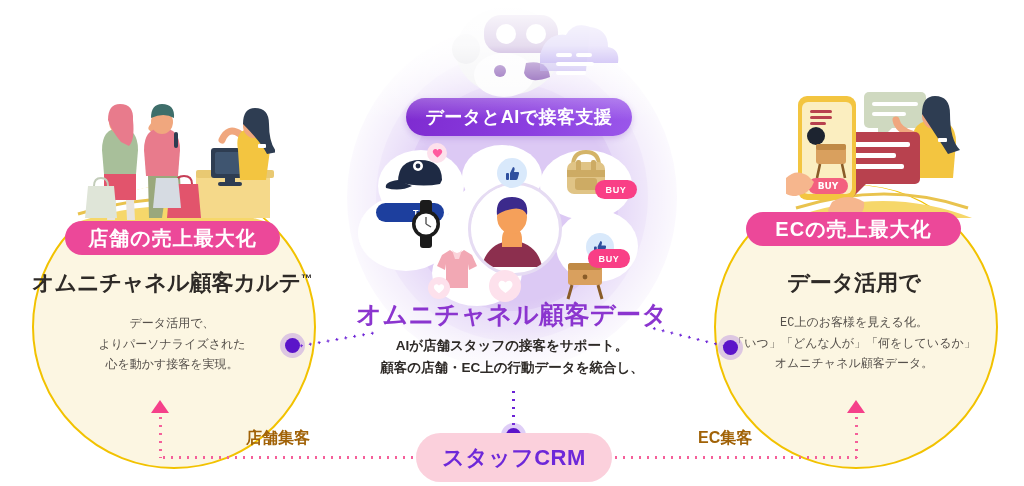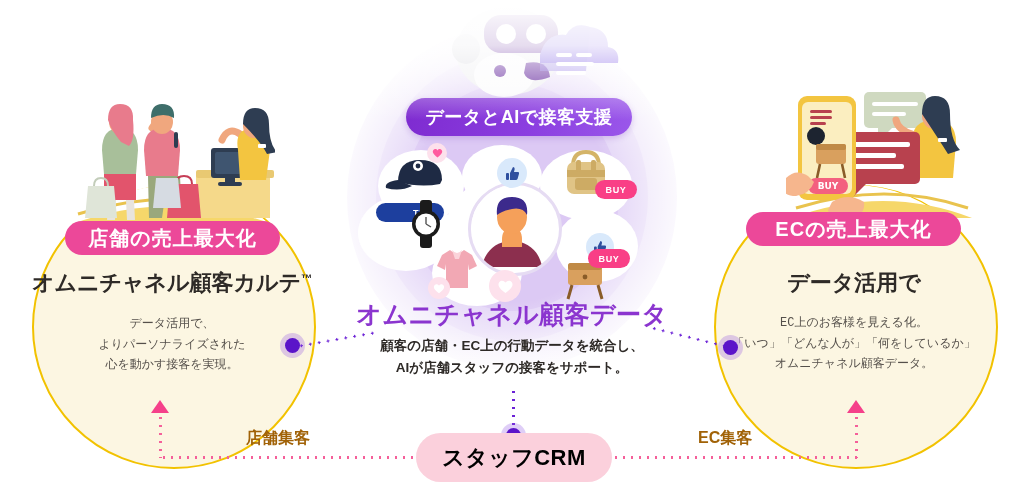--- a/index.html
+++ b/index.html
@@ -50,21 +50,21 @@
 
   
   .badge-purple{position:absolute;left:406px;top:98px;width:226px;height:38px;border-radius:19px;
     background:linear-gradient(100deg,#7e2bd0 0%,#8b3ee0 55%,#9a57ea 100%);
     color:#fff;font-size:18px;font-weight:bold;letter-spacing:.5px;
     display:flex;align-items:center;justify-content:center;
     box-shadow:0 2px 6px rgba(110,40,180,.22);}
 
   
   .crm-pill{position:absolute;left:416px;top:433px;width:196px;height:49px;border-radius:25px;
-    background:#fbd0dc;color:#000000;font-size:22px;font-weight:bold;letter-spacing:.5px;
+    background:#fbd0dc;color:#6d28d9;font-size:22px;font-weight:bold;letter-spacing:.5px;
     display:flex;align-items:center;justify-content:center;}
 
   .flow-label{position:absolute;font-size:16px;font-weight:bold;color:#a16207;text-align:center;}
   .fl-left{left:246px;top:428px;}
   .fl-right{left:698px;top:428px;}
 
   
   .dline-h{position:absolute;height:3px;
     background-image:radial-gradient(circle,#f5609a 1.4px,rgba(0,0,0,0) 1.5px);
     background-size:8px 3px;background-repeat:repeat-x;}
@@ -221,22 +221,22 @@
   </svg>
   <div class="tag tag-buy" style="left:588px;top:249px;">
     <span>BUY</span>
   </div>
 
   <div class="botfade"></div>
   <div class="topfade"></div>
 
   <div class="center-title">オムニチャネル顧客データ</div>
   <div class="center-body">
+    <div>AIが店舗スタッフの接客をサポート。</div>
     <div>顧客の店舗・EC上の行動データを統合し、</div>
-    <div>AIが店舗スタッフの接客をサポート。</div>
   </div>
 
   <div class="sidecircle sc-left"></div>
   <div class="sc-clip" style="left:32px;top:185px;">
     <div class="whitecap"></div>
   </div>
   <svg class="ill" style="left:70px;top:92px;" width="205" height="135" viewBox="0 0 205 135">
     <path d="M2 132 q100 -36 200 0 z" fill="#f6d76a"></path>
     <path d="M8 122 q96 -30 190 0" fill="none" stroke="#e9c34e" stroke-width="3"></path>
 

